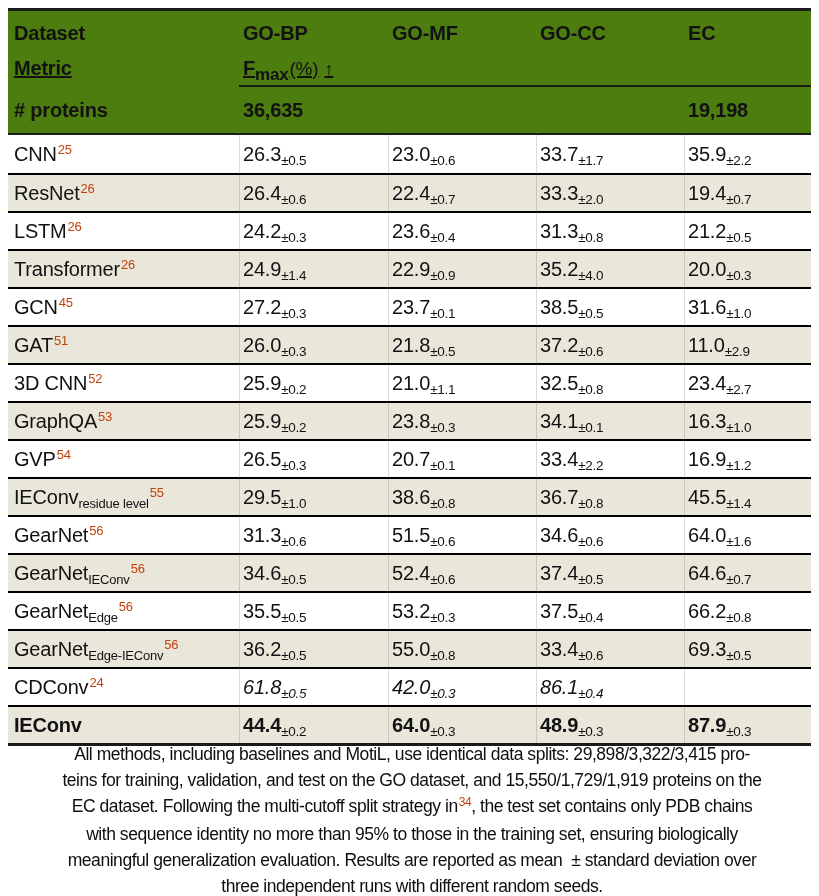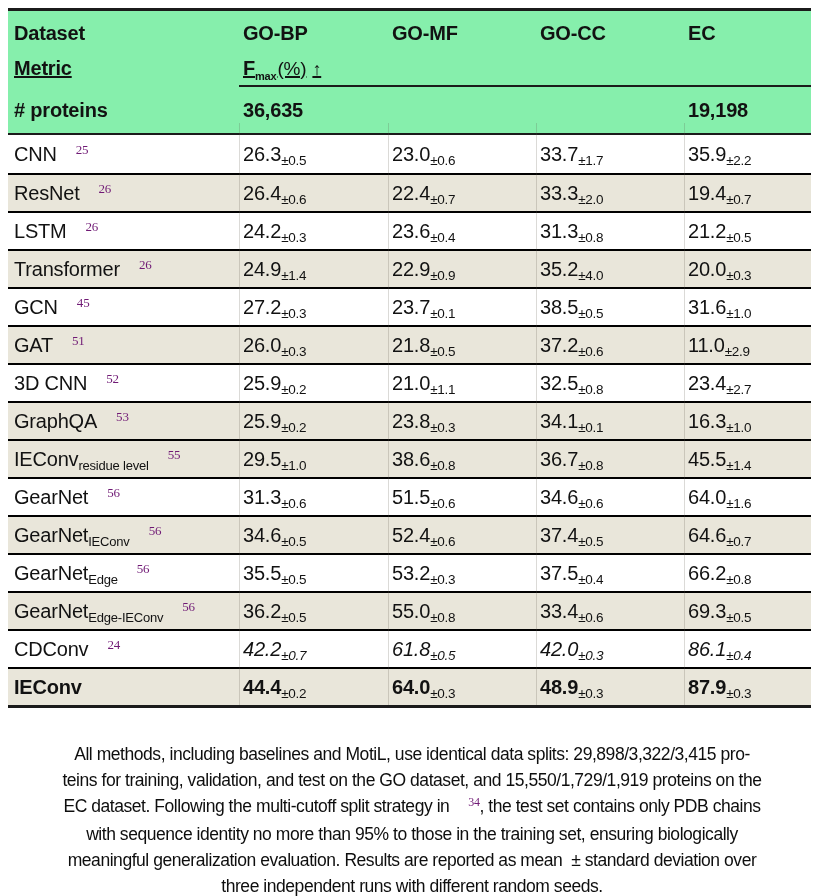--- a/index.html
+++ b/index.html
@@ -14,60 +14,59 @@
   }
   .table-wrap {
     position: absolute;
     left: 8px; top: 8px;
     width: 803px;
     border-top: 3px solid #1b1b1b;
     border-bottom: 3px solid #1b1b1b;
     letter-spacing: -0.2px;
   }
   .header-block {
-    background: #86efac;
+    background: #4d7c0f;
     border-bottom: 2.5px solid #1b1b1b;
   }
   .hrow, .trow {
     display: grid;
     grid-template-columns: 231px 149px 148px 148px 1fr;
     align-items: center;
   }
   .hrow1 { height: 41px; padding-top: 3px; }
   .hrow2 { height: 33px; text-decoration: underline; }
   .hrow3 { height: 46px; }
   .partial-rule {
     margin-left: 231px;
     border-top: 2px solid #1b1b1b;
     height: 0;
   }
   .cell { padding-left: 4px; white-space: nowrap; }
   .name-cell { padding-left: 6px; }
   .th { font-weight: 700; font-size: 20px; }
   .metric-cell { grid-column: 2 / 6; }
-  .msub { font-size: 11px; position: relative; top: 5px; letter-spacing: -0.2px; }
+  .msub { font-size: 17px; position: relative; top: 5px; letter-spacing: -0.2px; }
   .munit { font-size: 19px; font-weight: 400; margin-left: 1px; }
   .arrow { font-size: 18px; font-weight: 400; margin-left: 6px; }
   .tbody { background: #ffffff; }
   .trow { height: 38px; }
   .trow + .trow { border-top: 2px solid #000000; }
   .trow.shaded { background: #e9e6da; }
   .name-cell, .val-cell { font-size: 20px; }
   .main { font-size: 20px; }
   .sd { font-size: 13.5px; position: relative; top: 4px; letter-spacing: -0.3px; }
   .nsub { font-size: 13px; position: relative; top: 4px; letter-spacing: -0.2px; }
   .ref {
-    color: #701a75;
+    color: #c2410c;
     font-size: 13px;
     position: relative; top: -7px;
-    margin-left: 19px;
+    margin-left: 1px;
     font-weight: 400;
     text-decoration: none;
     cursor: pointer;
-    font-family: Liberation Serif, serif;
   }
   .trow.italic .val-cell { font-style: italic; }
   .trow.bold .name-cell { font-weight: 700; }
   .trow.bold .val-cell .main { font-weight: 700; }
   .vline {
     position: absolute;
     top: 112px; bottom: 0;
     width: 0;
     border-left: 1px solid rgba(90, 88, 75, 0.22);
     pointer-events: none;
@@ -161,20 +160,27 @@
         <div class="cell val-cell"><span class="main">32.5</span><span class="sd">±0.8</span></div>
         <div class="cell val-cell"><span class="main">23.4</span><span class="sd">±2.7</span></div>
       </div>
       <div class="trow normal shaded">
         <div class="cell name-cell"><span>GraphQA</span><span class="ref">53</span></div>
         <div class="cell val-cell"><span class="main">25.9</span><span class="sd">±0.2</span></div>
         <div class="cell val-cell"><span class="main">23.8</span><span class="sd">±0.3</span></div>
         <div class="cell val-cell"><span class="main">34.1</span><span class="sd">±0.1</span></div>
         <div class="cell val-cell"><span class="main">16.3</span><span class="sd">±1.0</span></div>
       </div>
+      <div class="trow normal">
+        <div class="cell name-cell"><span>GVP</span><span class="ref">54</span></div>
+        <div class="cell val-cell"><span class="main">26.5</span><span class="sd">±0.3</span></div>
+        <div class="cell val-cell"><span class="main">20.7</span><span class="sd">±0.1</span></div>
+        <div class="cell val-cell"><span class="main">33.4</span><span class="sd">±2.2</span></div>
+        <div class="cell val-cell"><span class="main">16.9</span><span class="sd">±1.2</span></div>
+      </div>
       <div class="trow normal shaded">
         <div class="cell name-cell"><span>IEConv</span><span class="nsub">residue level</span><span class="ref">55</span></div>
         <div class="cell val-cell"><span class="main">29.5</span><span class="sd">±1.0</span></div>
         <div class="cell val-cell"><span class="main">38.6</span><span class="sd">±0.8</span></div>
         <div class="cell val-cell"><span class="main">36.7</span><span class="sd">±0.8</span></div>
         <div class="cell val-cell"><span class="main">45.5</span><span class="sd">±1.4</span></div>
       </div>
       <div class="trow normal">
         <div class="cell name-cell"><span>GearNet</span><span class="ref">56</span></div>
         <div class="cell val-cell"><span class="main">31.3</span><span class="sd">±0.6</span></div>
@@ -198,21 +204,20 @@
       </div>
       <div class="trow normal shaded">
         <div class="cell name-cell"><span>GearNet</span><span class="nsub">Edge-IEConv</span><span class="ref">56</span></div>
         <div class="cell val-cell"><span class="main">36.2</span><span class="sd">±0.5</span></div>
         <div class="cell val-cell"><span class="main">55.0</span><span class="sd">±0.8</span></div>
         <div class="cell val-cell"><span class="main">33.4</span><span class="sd">±0.6</span></div>
         <div class="cell val-cell"><span class="main">69.3</span><span class="sd">±0.5</span></div>
       </div>
       <div class="trow italic">
         <div class="cell name-cell"><span>CDConv</span><span class="ref">24</span></div>
-        <div class="cell val-cell"><span class="main">42.2</span><span class="sd">±0.7</span></div>
         <div class="cell val-cell"><span class="main">61.8</span><span class="sd">±0.5</span></div>
         <div class="cell val-cell"><span class="main">42.0</span><span class="sd">±0.3</span></div>
         <div class="cell val-cell"><span class="main">86.1</span><span class="sd">±0.4</span></div>
       </div>
       <div class="trow bold shaded">
         <div class="cell name-cell"><span>IEConv</span></div>
         <div class="cell val-cell"><span class="main">44.4</span><span class="sd">±0.2</span></div>
         <div class="cell val-cell"><span class="main">64.0</span><span class="sd">±0.3</span></div>
         <div class="cell val-cell"><span class="main">48.9</span><span class="sd">±0.3</span></div>
         <div class="cell val-cell"><span class="main">87.9</span><span class="sd">±0.3</span></div>

